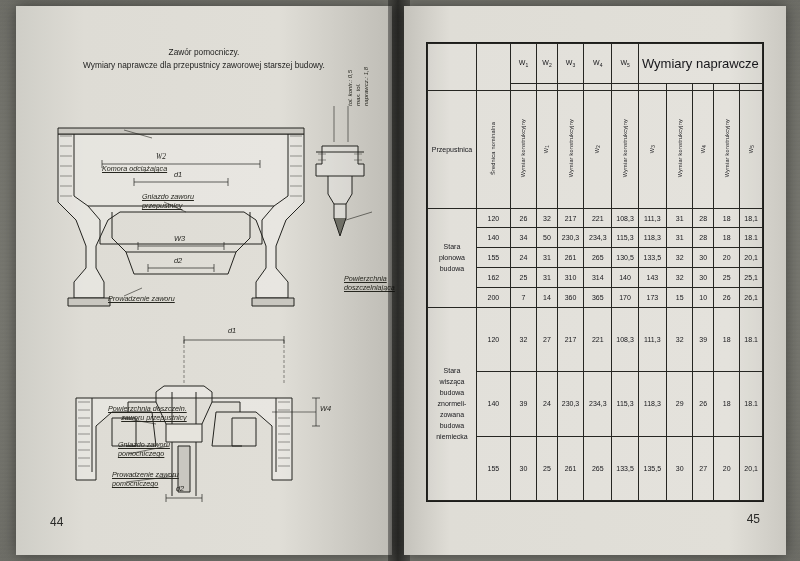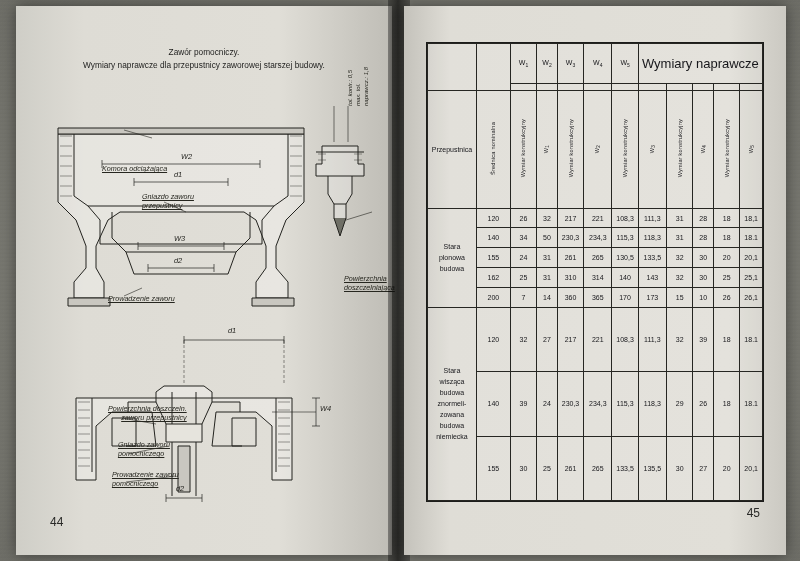--- a/index.html
+++ b/index.html
@@ -46,21 +46,21 @@
     position:absolute;font-style:italic;font-size:7.4px;color:#1e1e1a;
   }
   .rot{
     position:absolute;transform-origin:left top;font-style:italic;
     font-size:6px;color:#26261f;white-space:pre-line;line-height:8px;
   }
   .pgnum{
     position:absolute;bottom:26px;font-size:12px;color:#2a2a28;
   }
   .pgnum.l{left:34px;}
-  .pgnum.r{right:26px;bottom:35px;}
+  .pgnum.r{right:26px;bottom:29px;}
 
   svg.draw{position:absolute;top:0;left:0;width:100%;height:100%;pointer-events:none;}
 
   
   .tbl-wrap{
     position:absolute;left:22px;top:36px;width:336px;height:458px;
     border:1.6px solid #1c1c1a;background:rgba(255,255,255,0.10);
   }
   table.spec{
     border-collapse:collapse;width:100%;height:100%;
@@ -195,21 +195,21 @@
   <div class="fig-label" style="left:92px;top:398px;text-align:right;">Powierzchnia doszczeln.
 zaworu przepustnicy</div>
   <div class="fig-label" style="left:102px;top:434px;">Gniazdo zaworu
 pomocniczego</div>
   <div class="fig-label" style="left:96px;top:464px;">Prowadzenie zaworu
 pomocniczego</div>
 
   <div class="rot" style="left:330px;top:100px;transform:rotate(-90deg);">tol. kontr.: 0,5
 max. tol. naprawcz.: 1,8</div>
 
-  <div class="dim" style="left:165px;top:146px;">W2</div>
+  <div class="dim" style="left:140px;top:146px;font-family:Liberation Serif, serif;">W2</div>
   <div class="dim" style="left:158px;top:164px;">d1</div>
   <div class="dim" style="left:158px;top:228px;">W3</div>
   <div class="dim" style="left:158px;top:250px;">d2</div>
   <div class="dim" style="left:212px;top:320px;">d1</div>
   <div class="dim" style="left:304px;top:398px;">W4</div>
   <div class="dim" style="left:160px;top:478px;">d2</div>
 
   <div class="pgnum l">44</div>
 </div>
 

